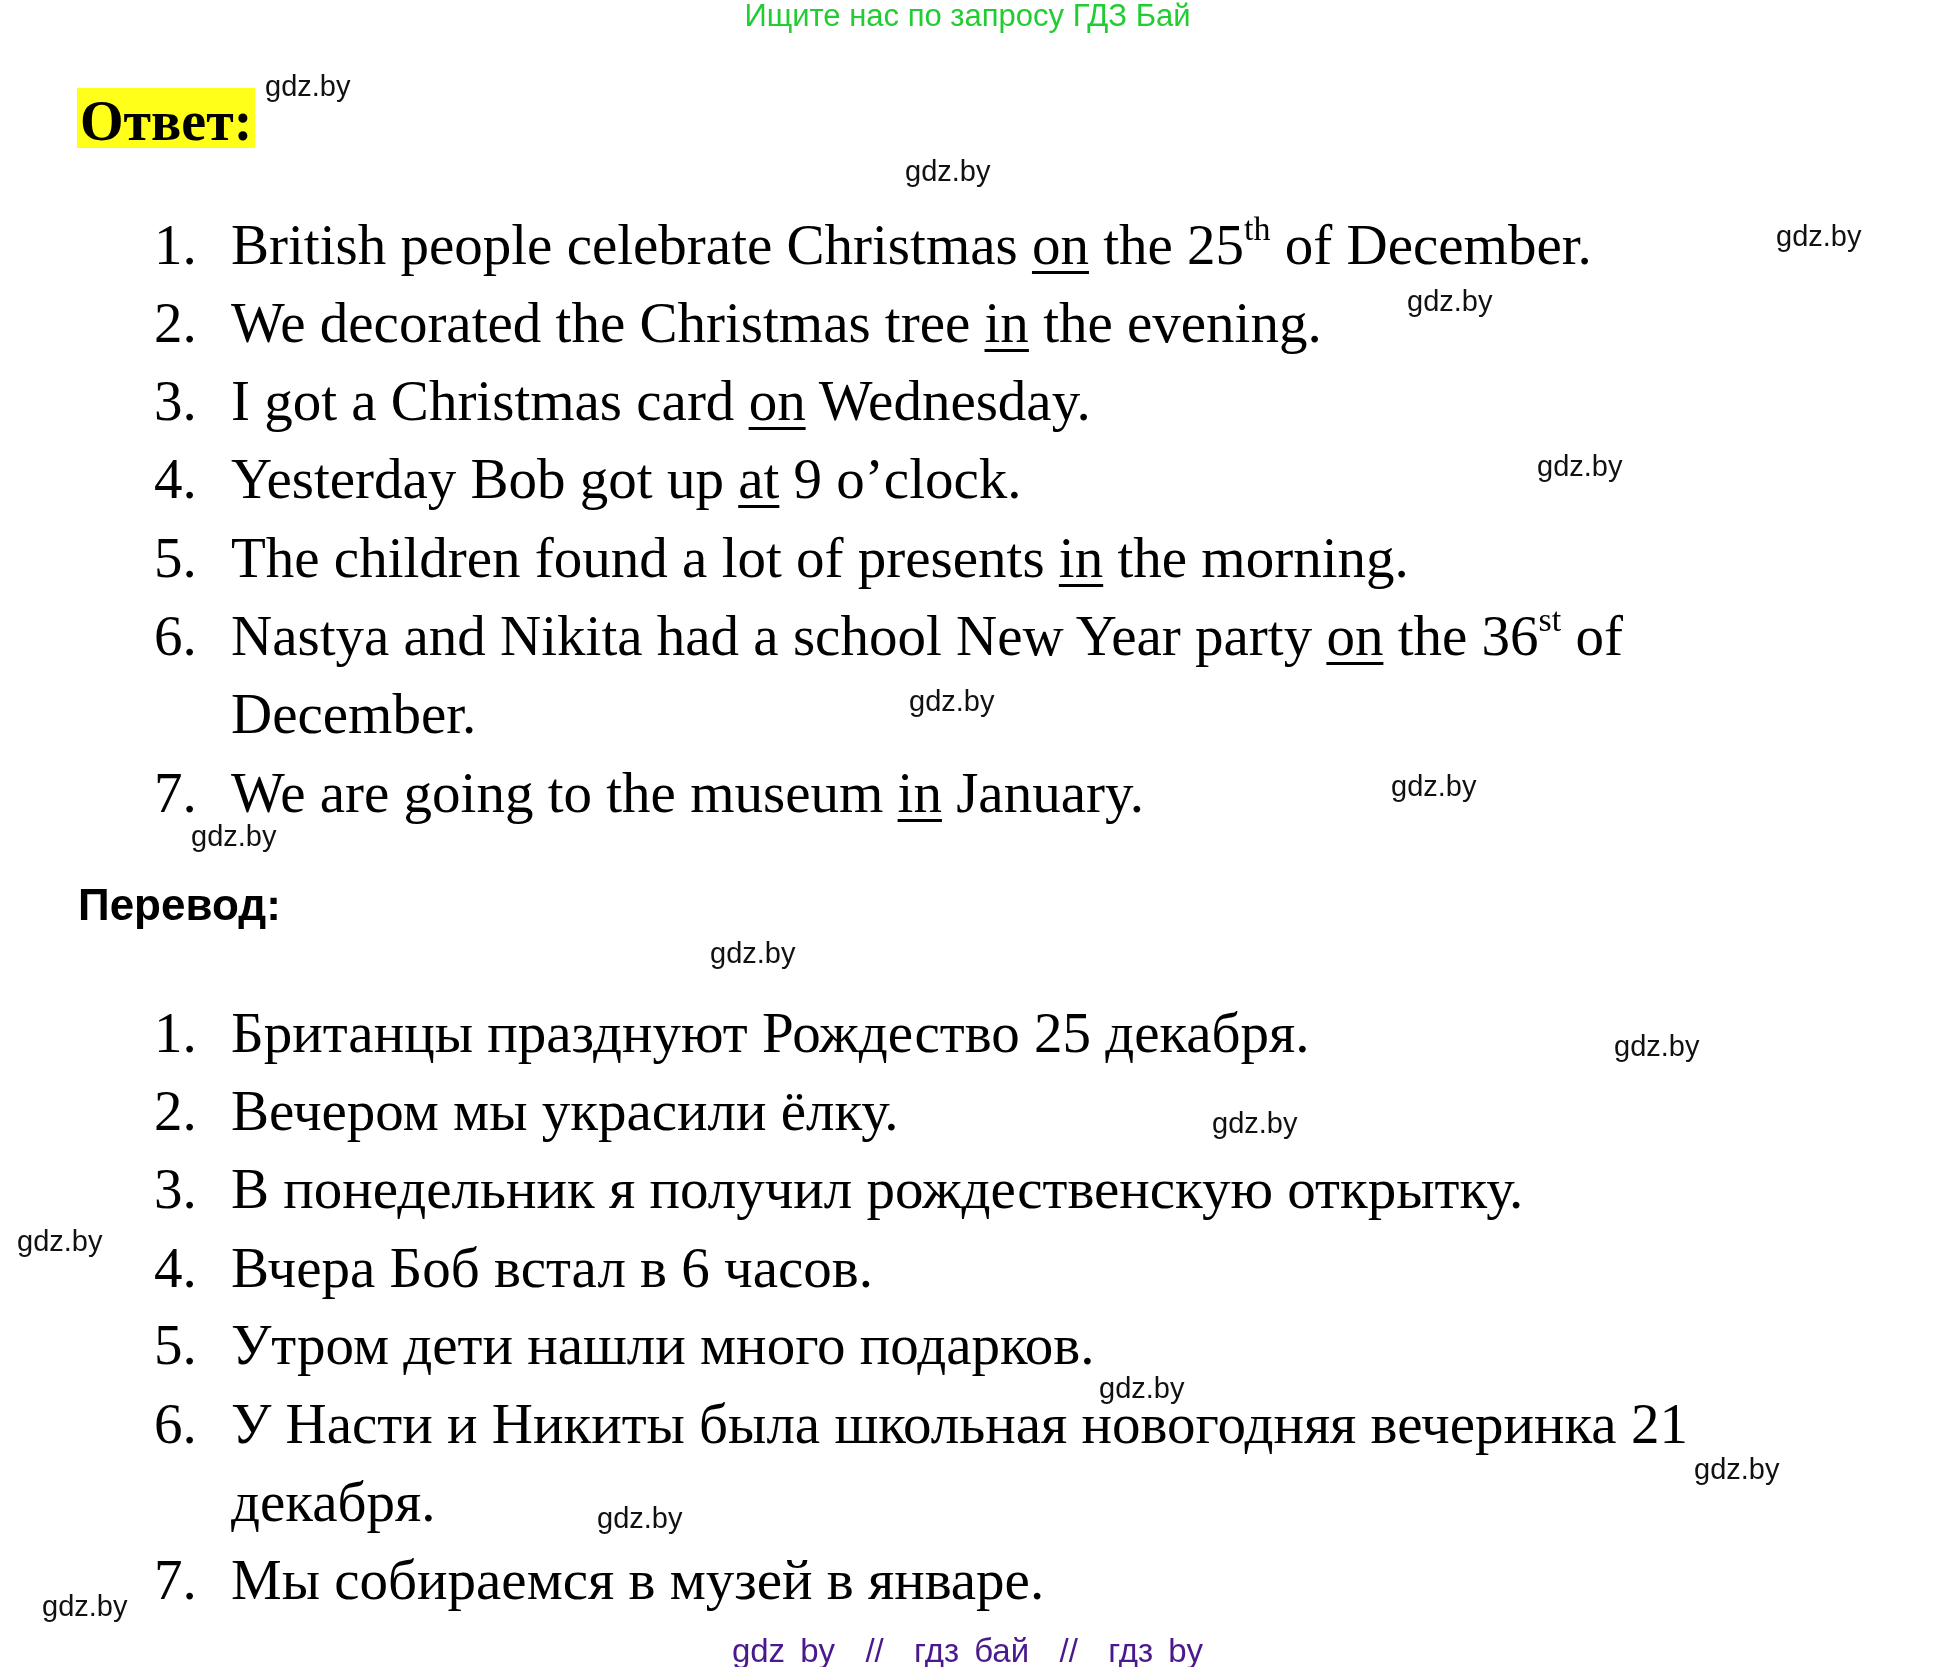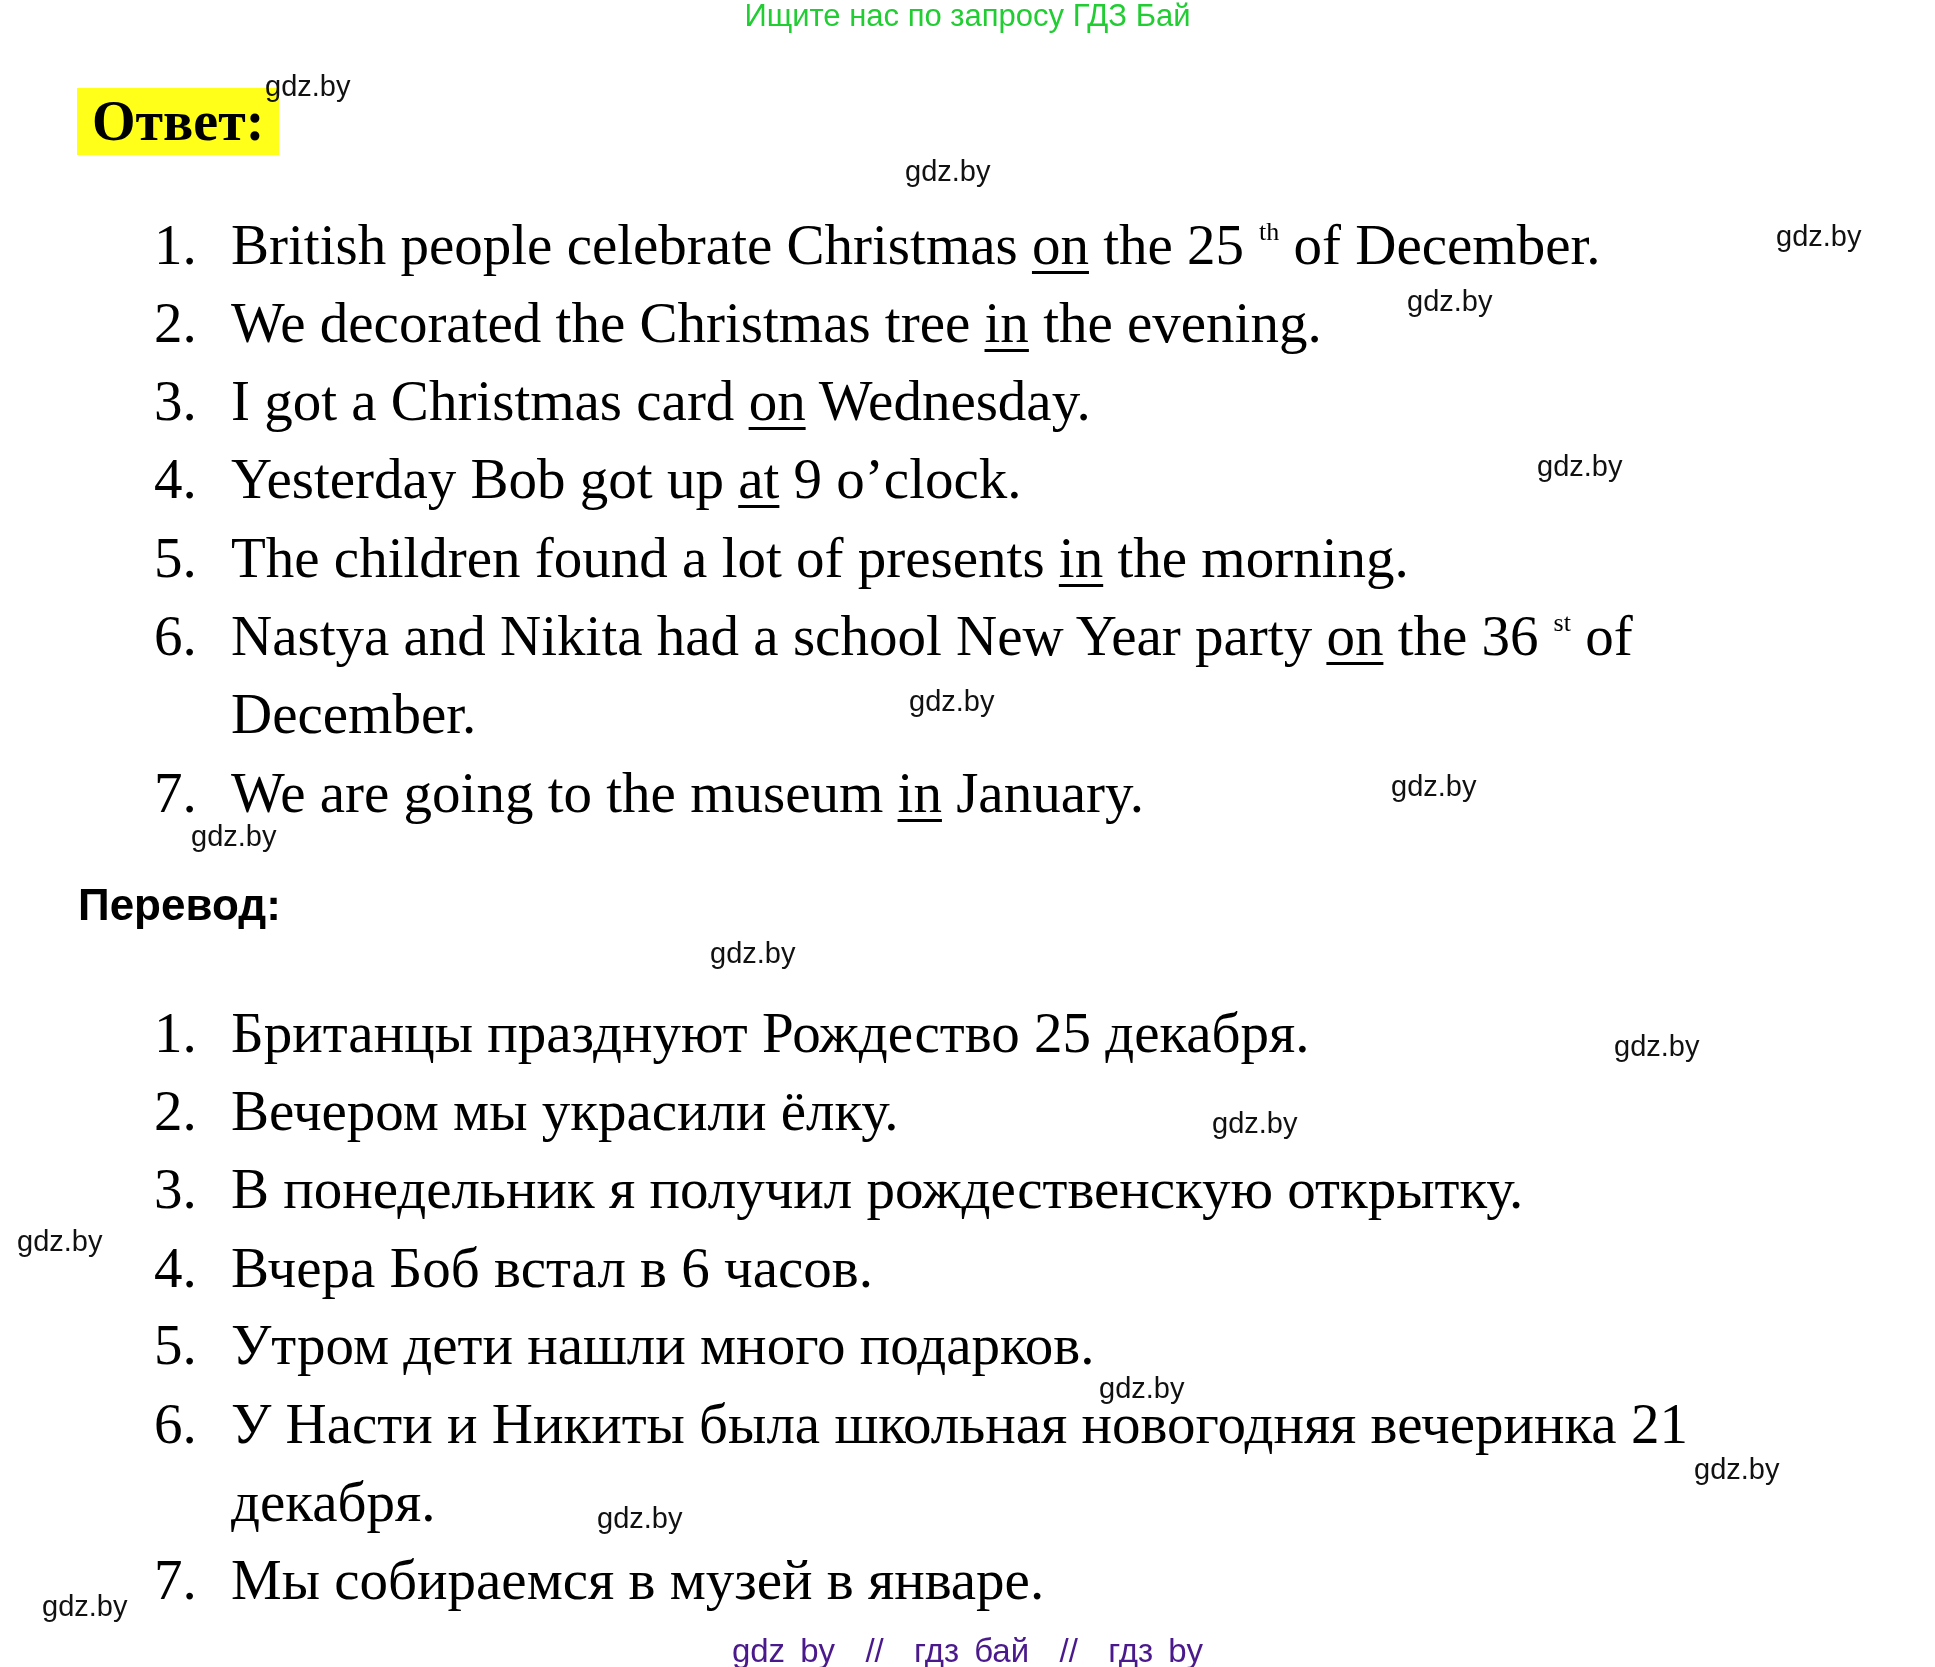--- a/index.html
+++ b/index.html
@@ -1,25 +1,25 @@
 <!DOCTYPE html>
 <html><head>
 <meta charset="utf-8">
 <style>
   html, body { margin:0; padding:0; background:#ffffff; }
   body { width:1935px; height:1667px; position:relative; overflow:hidden; }
   .abs { position:absolute; white-space:nowrap; }
   .top-banner { font-family:"Liberation Sans", sans-serif; font-size:31px; color:#22cc33; left:0; width:1935px; text-align:center; top:-2px; }
-  .answer-title { left:77px; top:88px; height:67px; padding:0 15px; background:#ffff1a; font-family:"Liberation Serif", serif; font-weight:bold; font-size:56px; line-height:67px; color:#000; }
+  .answer-title { left:77px; top:88px; height:60px; padding:0 3px; background:#ffff1a; font-family:"Liberation Serif", serif; font-weight:bold; font-size:56px; line-height:67px; color:#000; }
   .section-title { font-family:Liberation Sans, sans-serif; font-weight:bold; font-size:44px; color:#000; }
   .line { font-family:"Liberation Serif", serif; font-size:57px; color:#000; line-height:1; }
   .num { position:absolute; left:0; }
   .txt { position:absolute; left:77px; }
   u { text-underline-offset:7px; text-decoration-thickness:3px; }
-  sup { font-size:26px; vertical-align:0; position:relative; top:-24px;margin-left:15px; }
+  sup { font-size:34px; vertical-align:0; position:relative; top:-24px; }
   .wm { font-family:"Liberation Sans", sans-serif; font-size:29px; color:#111;text-align:center; }
   .footer { font-family:"Liberation Sans", sans-serif; font-size:33px; color:#4a1a8c; left:0; width:1935px; text-align:center; top:1632px; word-spacing:6px; }
 </style>
 </head>
 <body>
 
 <div class="abs top-banner">Ищите нас по запросу ГДЗ Бай</div>
 
 <div class="abs answer-title">Ответ:</div>
 

